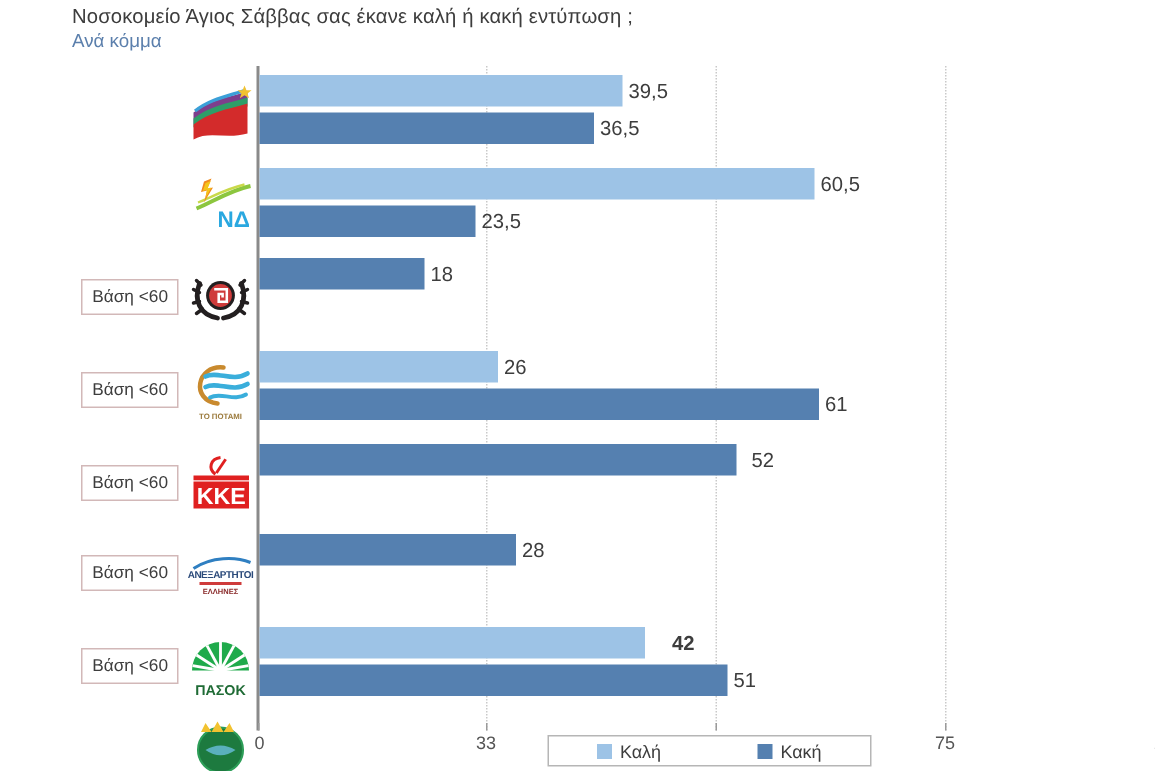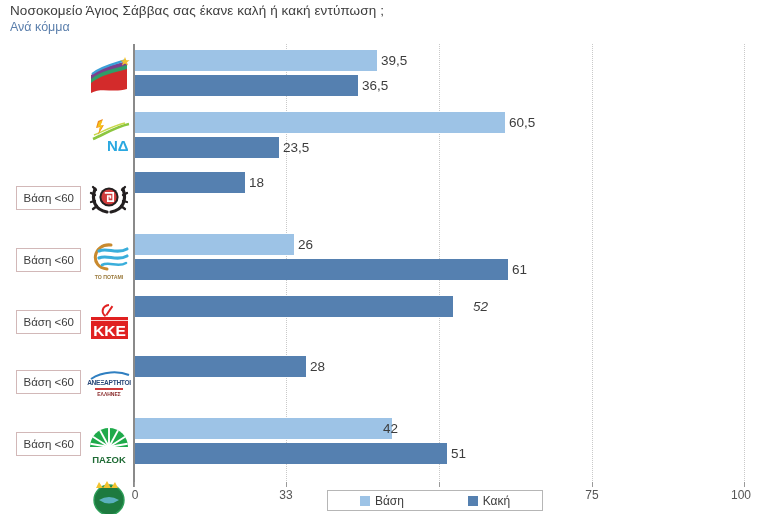--- a/index.html
+++ b/index.html
@@ -7,20 +7,21 @@
     margin: 0; padding: 0;
     width: 770px; height: 515px;
     background: #ffffff;
     font-family: "Liberation Sans", sans-serif;
     overflow: hidden;
   }
   #root {
     position: relative;
     width: 628px; height: 515px;
     background: #ffffff;
+    margin-left: 38px;
   }
 
   
   #title-block { position: absolute; left: 10px; top: 3px; width: 620px; }
   #chart-title {
     font-size: 13.5px;
     color: #3d3d3d;
     letter-spacing: 0.1px;
     line-height: 16px;
     white-space: nowrap;
@@ -313,35 +314,35 @@
         </div>
         <div class="bar-row">
           <div class="bar bad" style="width:373px;"></div>
           <div class="bar-label" style="left:373px;">61</div>
         </div>
       </div>
 
       <div class="group" style="top:252px;">
         <div class="bar-row">
           <div class="bar bad" style="width:318px;"></div>
-          <div class="bar-label" style="left:334px;font-style:italic;">52</div>
+          <div class="bar-label" style="left:324px;">52</div>
         </div>
       </div>
 
       <div class="group" style="top:312px;">
         <div class="bar-row">
           <div class="bar bad" style="width:171px;"></div>
           <div class="bar-label" style="left:171px;">28</div>
         </div>
       </div>
 
       <div class="group" style="top:374px;">
         <div class="bar-row">
           <div class="bar good" style="width:257px;"></div>
-          <div class="bar-label" style="left:244px;">42</div>
+          <div class="bar-label" style="left:271px;font-weight:bold;">42</div>
         </div>
         <div class="bar-row">
           <div class="bar bad" style="width:312px;"></div>
           <div class="bar-label" style="left:312px;">51</div>
         </div>
       </div>
 
     </div>
   </div>
 
@@ -355,21 +356,21 @@
     <div class="tick-label" style="left:2px;">0</div>
     <div class="tick-label" style="left:153px;">33</div>
     <div class="tick-label" style="left:306px;">50</div>
     <div class="tick-label" style="left:459px;">75</div>
     <div class="tick-label" style="left:608px;">100</div>
   </div>
 
   <div id="legend">
     <div class="legend-item">
       <span class="legend-swatch" style="background:#9dc3e6;"></span>
-      <span class="legend-text">Βάση</span>
+      <span class="legend-text">Καλή</span>
     </div>
     <div class="legend-item">
       <span class="legend-swatch" style="background:#5580b0;"></span>
       <span class="legend-text">Κακή</span>
     </div>
   </div>
 
 </div>
 
 </body></html>

